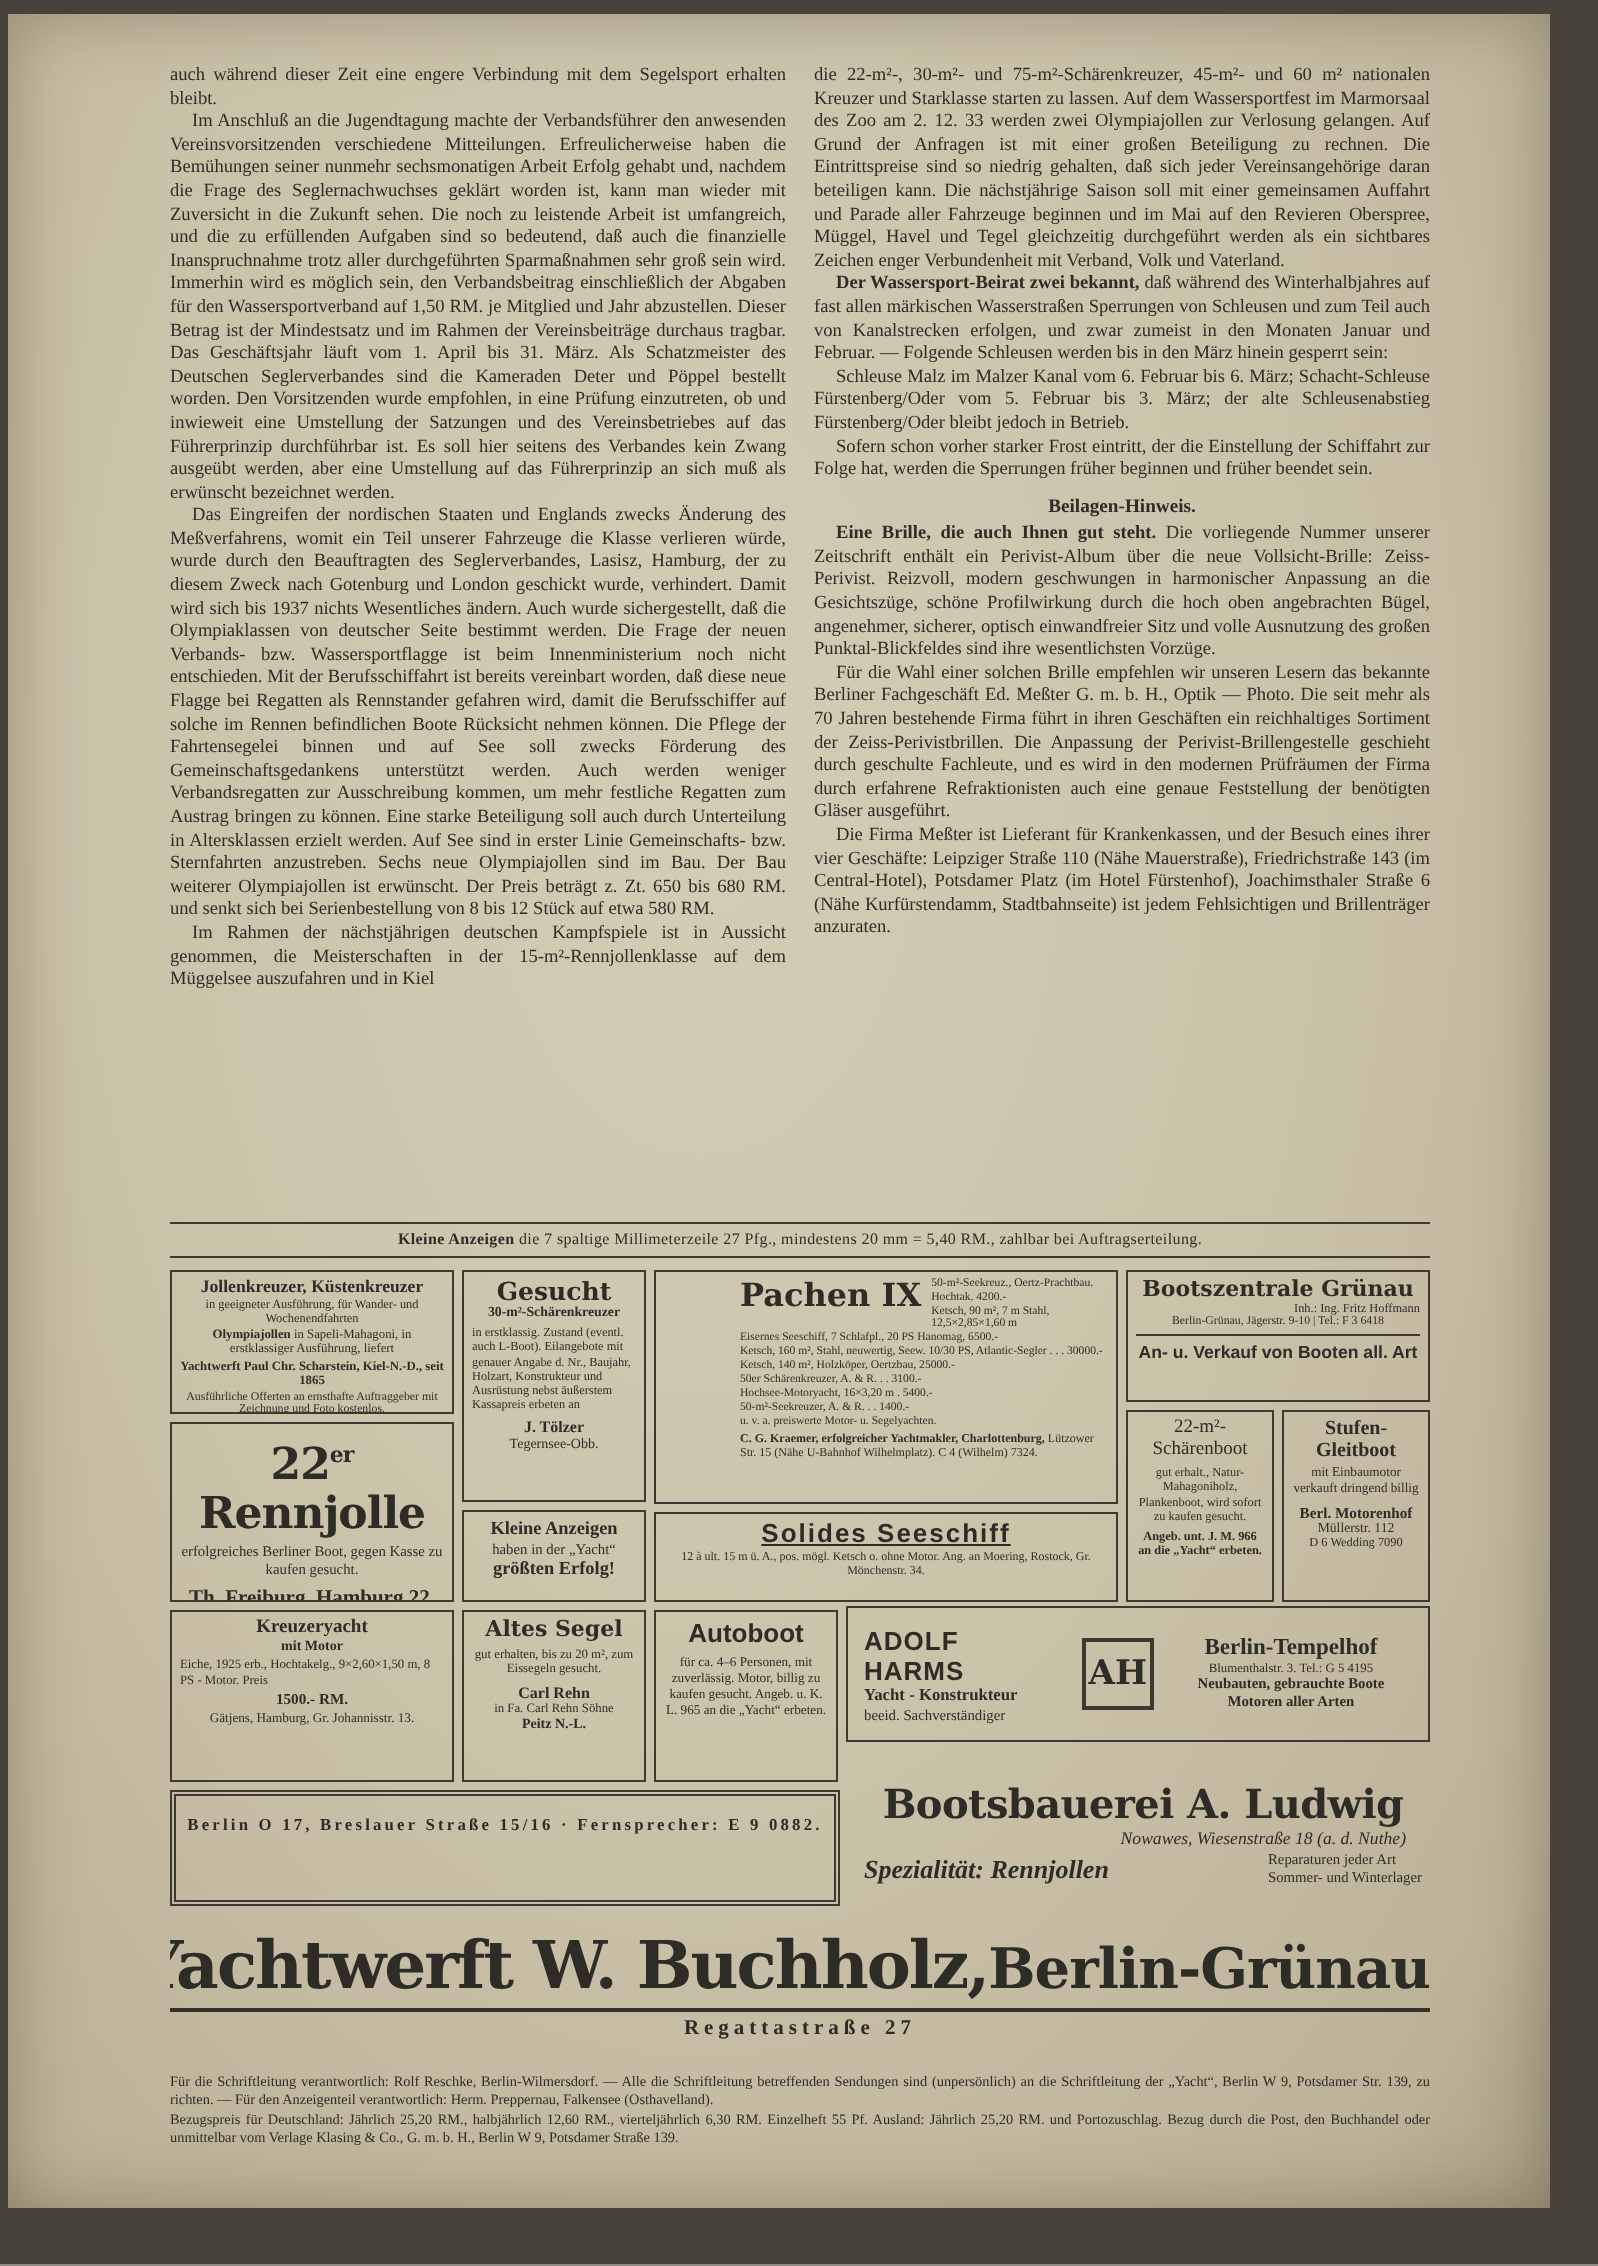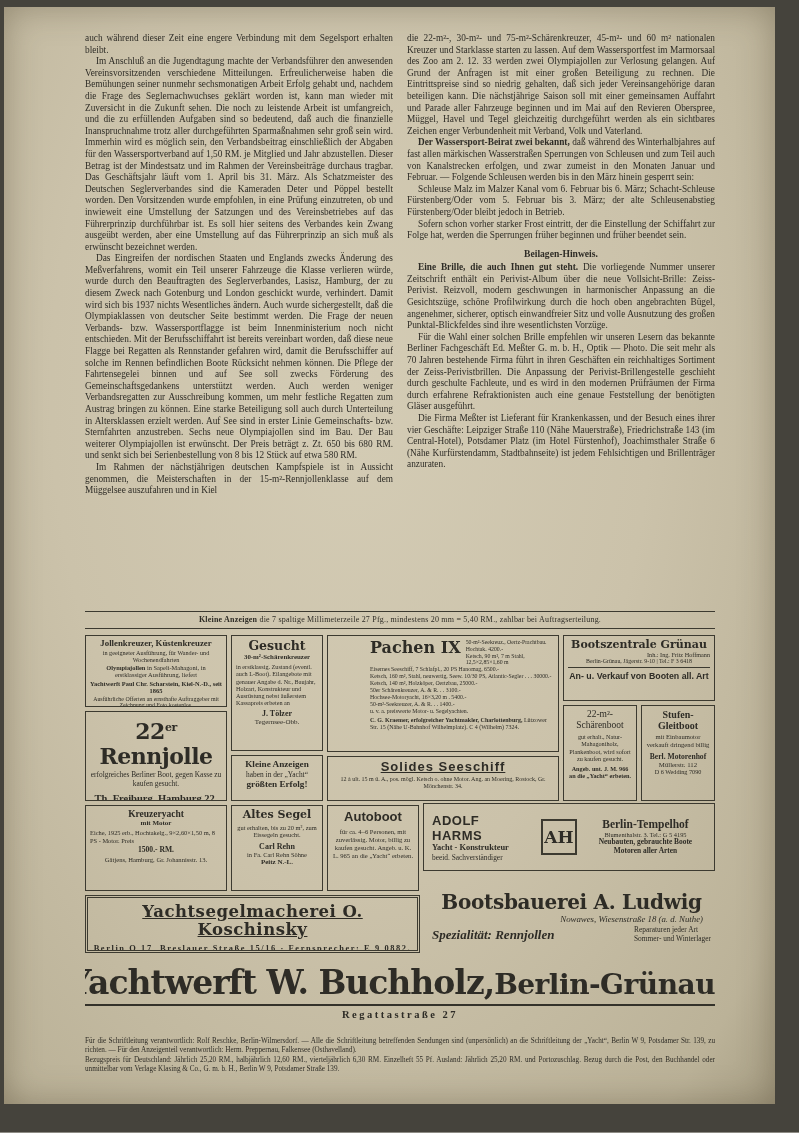--- a/index.html
+++ b/index.html
@@ -284,21 +284,20 @@
         <div class="gl-t">Gleitboot</div>
         <div class="gl-b">mit Einbaumotor verkauft dringend billig</div>
         <div class="gl-c">Berl. Motorenhof</div>
         <div class="gl-a">Müllerstr. 112</div>
         <div class="gl-p">D 6 Wedding 7090</div>
       </div>
 
     </div>
 
     <div class="ad-koschinsky">
-      <div class="ko-t">Yachtsegelmacherei O. Koschinsky</div>
       <div class="ko-a"><span>Berlin O 17, Breslauer Straße 15/16</span> · <span>Fernsprecher: E 9 0882.</span></div>
     </div>
 
     <div class="ad-ludwig">
       <div class="lu-t">Bootsbauerei A. Ludwig</div>
       <div class="lu-a">Nowawes, Wiesenstraße 18 (a. d. Nuthe)</div>
       <div class="lu-row">
         <div class="lu-s">Spezialität: Rennjollen</div>
         <div class="lu-r">
           <div>Reparaturen jeder Art</div>

